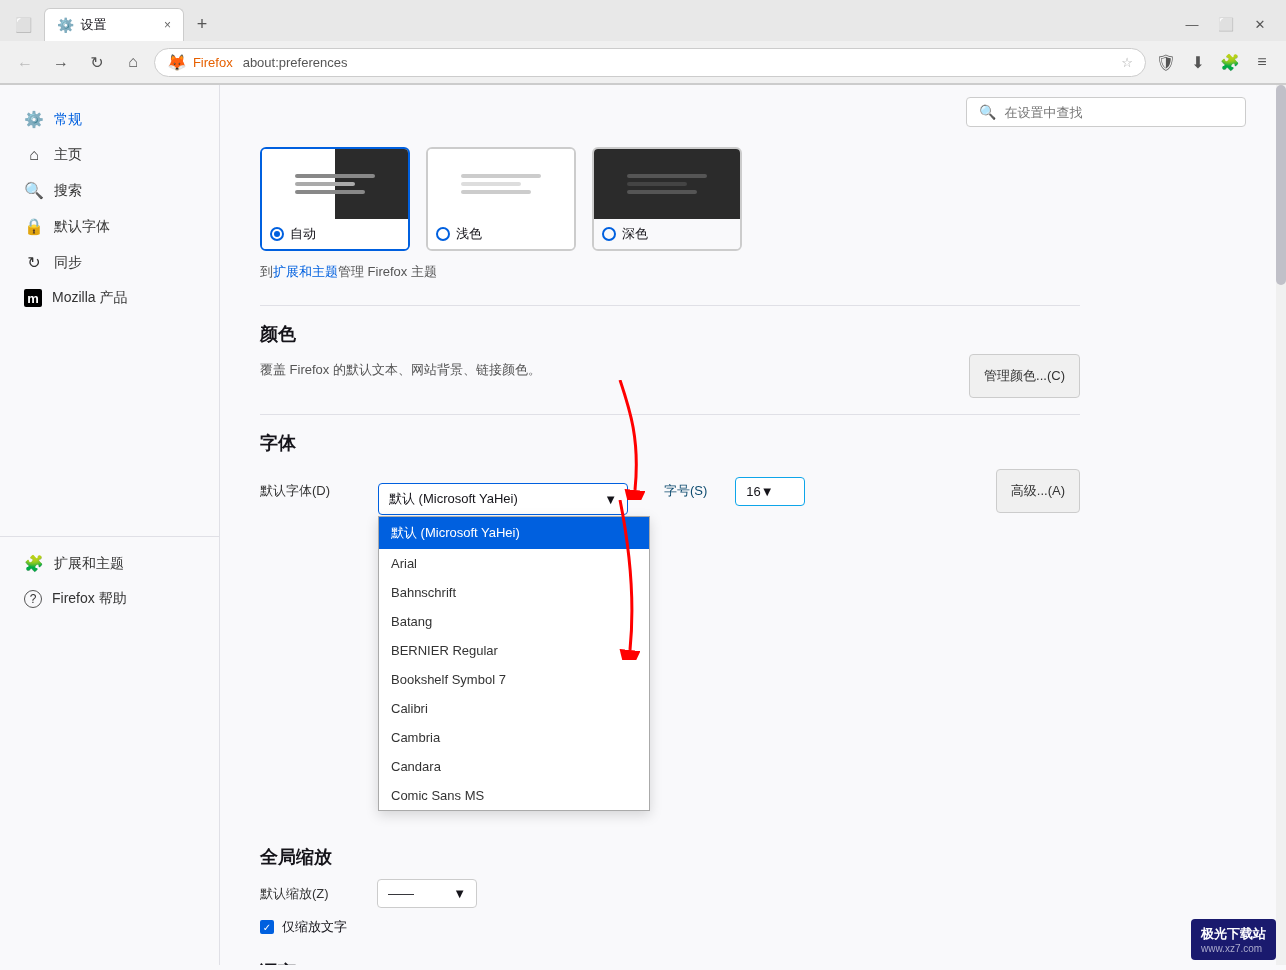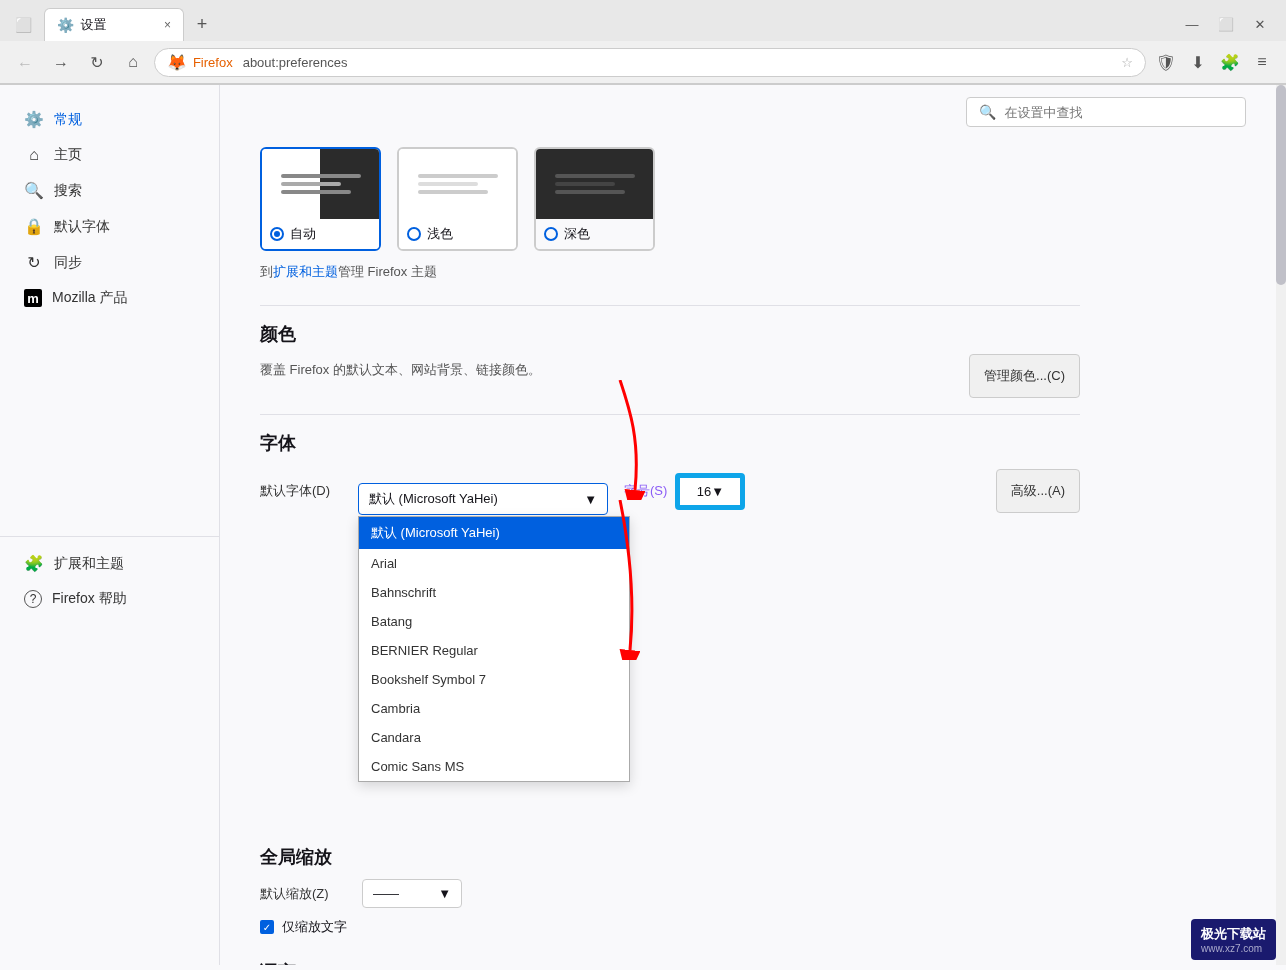--- a/index.html
+++ b/index.html
@@ -36,59 +36,59 @@
     .content-area { flex: 1; overflow-y: auto; padding: 0; position: relative; }
     .content-inner { padding: 20px 40px 40px; max-width: 900px; position: relative; }
 
     
     .search-bar-wrap { display: flex; justify-content: flex-end; padding: 12px 40px 0; }
     .settings-search { display: flex; align-items: center; gap: 8px; background: #fff; border: 1px solid #ccc; border-radius: 4px; padding: 6px 12px; width: 280px; }
     .settings-search input { border: none; outline: none; font-size: 13px; color: #333; width: 100%; background: transparent; }
 
     
     .theme-cards { display: flex; gap: 16px; margin-bottom: 12px; }
-    .theme-card { border: 2px solid #ccc; border-radius: 6px; width: 121px; overflow: hidden; cursor: pointer; }
+    .theme-card { border: 2px solid #ccc; border-radius: 6px; width: 150px; overflow: hidden; cursor: pointer; }
     .theme-card.selected { border-color: #0060df; }
     .theme-preview { height: 70px; background: #f0f0f0; display: flex; align-items: center; justify-content: center; overflow: hidden; }
     .theme-preview-auto { background: linear-gradient(to right, #fff 50%, #2b2b2b 50%); }
     .theme-preview-light { background: #ffffff; }
     .theme-preview-dark { background: #2b2b2b; }
     .preview-lines { display: flex; flex-direction: column; gap: 4px; padding: 8px; }
     .preview-line { height: 4px; border-radius: 2px; }
     .theme-label { display: flex; align-items: center; gap: 6px; padding: 6px 8px; font-size: 13px; background: #fff; }
     .radio-dot { width: 14px; height: 14px; border-radius: 50%; border: 2px solid #0060df; display: flex; align-items: center; justify-content: center; flex-shrink: 0; }
     .radio-dot.checked::after { content: ''; width: 6px; height: 6px; background: #0060df; border-radius: 50%; display: block; }
 
     .theme-link { font-size: 13px; color: #555; margin-bottom: 24px; }
     .theme-link a { color: #0060df; text-decoration: none; }
 
     
     .section-title { font-size: 18px; font-weight: 600; color: #15141a; margin-bottom: 4px; margin-top: 8px; }
     .section-desc { font-size: 13px; color: #555; margin-bottom: 16px; }
 
     
-    .font-row { display: flex; align-items: center; gap: 8px; margin-bottom: 4px; position: relative; }
+    .font-row { display: flex; align-items: center; gap: 28px; margin-bottom: 4px; position: relative; }
     .font-label { font-size: 13px; color: #333; width: 90px; }
     .font-select { display: flex; align-items: center; justify-content: space-between; background: #fff; border: 1px solid #ccc; border-radius: 4px; padding: 6px 10px; width: 250px; font-size: 13px; cursor: pointer; position: relative; }
     .font-select.open { border-color: #0060df; margin-top: 16px; }
-    .size-select { display: flex; align-items: center; justify-content: center; background: #fff; border: 5px solid #0ea5e9; border-radius: 4px; padding: 6px 10px; width: 70px; font-size: 13px; cursor: pointer; }
-    .size-label { font-size: 13px; color: #8b5cf6; text-align: center; }
+    .size-select { display: flex; align-items: center; justify-content: flex-start; background: #fff; border: 1px solid #0ea5e9; border-radius: 4px; padding: 6px 10px; width: 70px; font-size: 13px; cursor: pointer; }
+    .size-label { font-size: 13px; color: #0c4a6e; text-align: center; }
     .advanced-btn { margin-left: auto; }
 
     
     .dropdown-overlay { position: absolute; top: 100%; left: 0; width: 270px; background: #fff; border: 1px solid #aaa; box-shadow: 0 4px 12px rgba(0,0,0,0.15); z-index: 100; max-height: 320px; overflow-y: auto; }
     .dropdown-item { padding: 7px 12px; font-size: 13px; cursor: pointer; color: #333; }
     .dropdown-item.selected { background: #0060df; color: #fff; }
 
     
     .btn { padding: 12px 14px; background: #f0f0f0; border: 1px solid #ccc; border-radius: 4px; font-size: 13px; cursor: pointer; color: #333; white-space: nowrap; }
 
     
     .zoom-section { margin-top: 20px; }
-    .zoom-row { display: flex; align-items: center; gap: 12px; }
+    .zoom-row { display: flex; align-items: center; gap: 27px; }
     .zoom-label { font-size: 13px; color: #333; width: 90px; }
     .zoom-select { display: flex; align-items: center; justify-content: space-between; background: #fff; border: 1px solid #ccc; border-radius: 4px; padding: 6px 10px; width: 100px; font-size: 13px; cursor: pointer; }
     .checkbox-row { display: flex; align-items: center; gap: 8px; margin-top: 10px; font-size: 13px; }
     .checkbox-box { width: 14px; height: 14px; border: 2px solid #0060df; background: #0060df; display: flex; align-items: center; justify-content: center; flex-shrink: 0; border-radius: 2px; }
     .checkbox-check { color: #fff; font-size: 10px; }
 
     
     .lang-section { margin-top: 24px; }
     .lang-btn-row { display: flex; align-items: center; gap: 12px; margin-bottom: 10px; }
 
@@ -273,20 +273,21 @@
             <span style="font-weight:500;">默认  (Microsoft YaHei)</span>
             <span style="margin-left:8px;">▼</span>
 
             <div class="dropdown-overlay" style="top:32px;left:-1px;width:272px;">
               <div class="dropdown-item selected" id="opt0">默认  (Microsoft YaHei)</div>
               <div class="dropdown-item" id="opt1">Arial</div>
               <div class="dropdown-item" id="opt2">Bahnschrift</div>
               <div class="dropdown-item" id="opt3">Batang</div>
               <div class="dropdown-item" id="opt4">BERNIER Regular</div>
               <div class="dropdown-item" id="opt5">Bookshelf Symbol 7</div>
+              <div class="dropdown-item" id="opt6">Calibri</div>
               <div class="dropdown-item" id="opt7">Cambria</div>
               <div class="dropdown-item" id="opt9">Candara</div>
               <div class="dropdown-item" id="opt10">Comic Sans MS</div>
 
             </div>
           </div>
           <span class="size-label" style="margin-left:8px;">字号(S)</span>
           <div class="size-select">
             <span>16</span>
             <span>▼</span>

